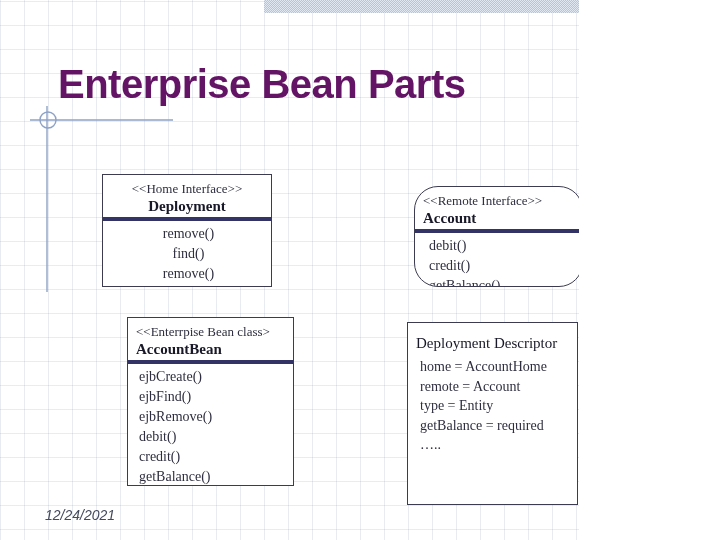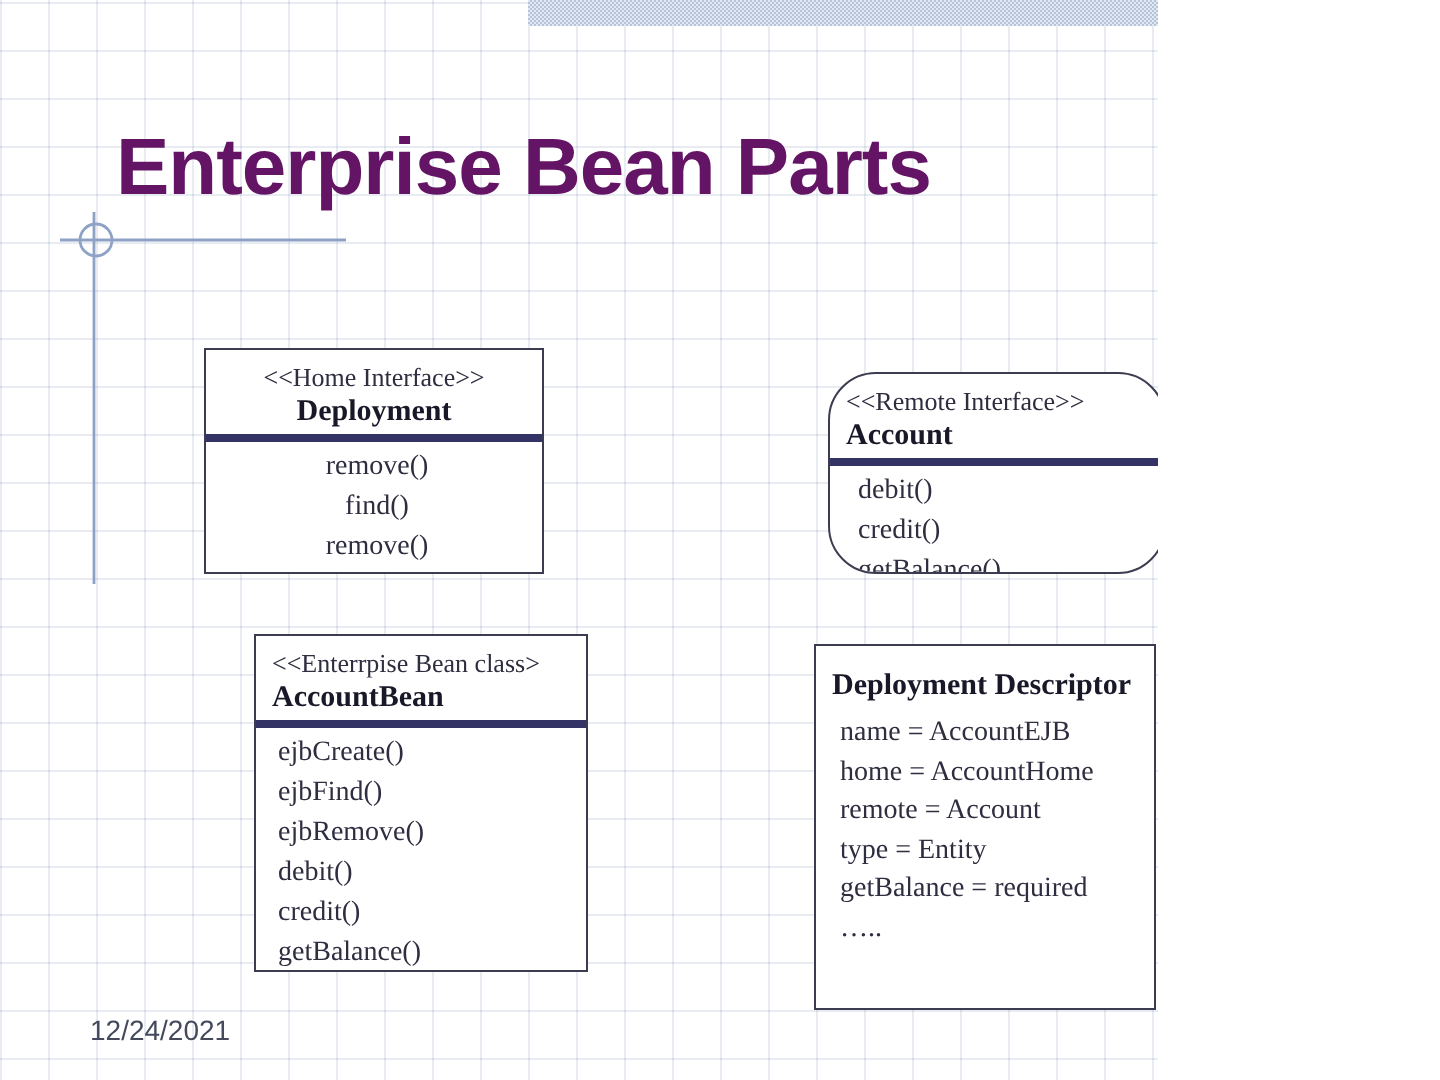--- a/index.html
+++ b/index.html
@@ -94,40 +94,41 @@
     font-size: 14px;
     line-height: 20px;
     padding-left: 3px;
     white-space: nowrap;
   }
   .box-remote .method-list li { padding-left: 6px; }
 
   .descriptor-title {
     font-family: "Liberation Serif", serif;
     font-size: 15px;
-    font-weight: bold;
+    font-weight: normal;
     color: #181828;
     line-height: 20px;
     margin-bottom: 4px;
     white-space: nowrap;
   }
   .descriptor-list { list-style: none; }
   .descriptor-list li {
     font-size: 14px;
     line-height: 19.5px;
     padding-left: 4px;
     white-space: nowrap;
   }
 
   .footer-date, .footer-author, .footer-page {
     position: absolute;
     top: 507px;
     font-size: 14px;
     color: var(--footer-color);
     white-space: nowrap;
+    font-style: italic;
   }
   .footer-date { left: 45px; }
   .footer-author { left: 330px; margin-top: 36px; }
   .footer-page { left: 648px; }
 </style>
 </head>
 <body>
 
 <div class="slide">
 
@@ -174,21 +175,20 @@
       <li>ejbRemove()</li>
       <li>debit()</li>
       <li>credit()</li>
       <li>getBalance()</li>
     </ul>
   </div>
 
   <div class="uml-box box-descriptor">
     <div class="descriptor-title">Deployment Descriptor</div>
     <ul class="descriptor-list">
-      <li>name = AccountEJB</li>
       <li>home = AccountHome</li>
       <li>remote = Account</li>
       <li>type = Entity</li>
       <li>getBalance = required</li>
       <li>…..</li>
     </ul>
   </div>
 
   <div class="footer-date">12/24/2021</div>
   <div class="footer-author">B.Ramamurthy</div>

